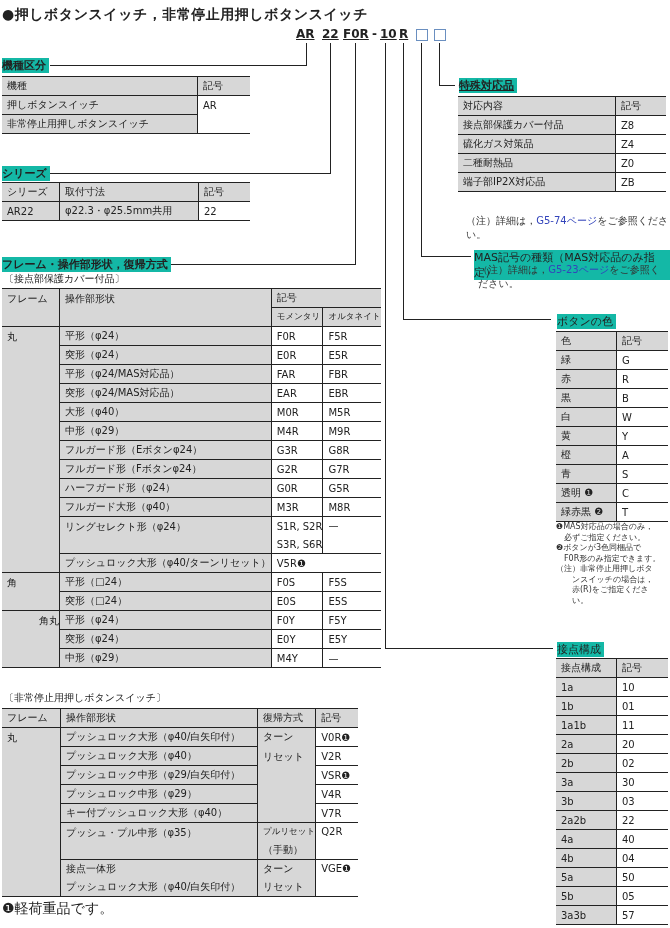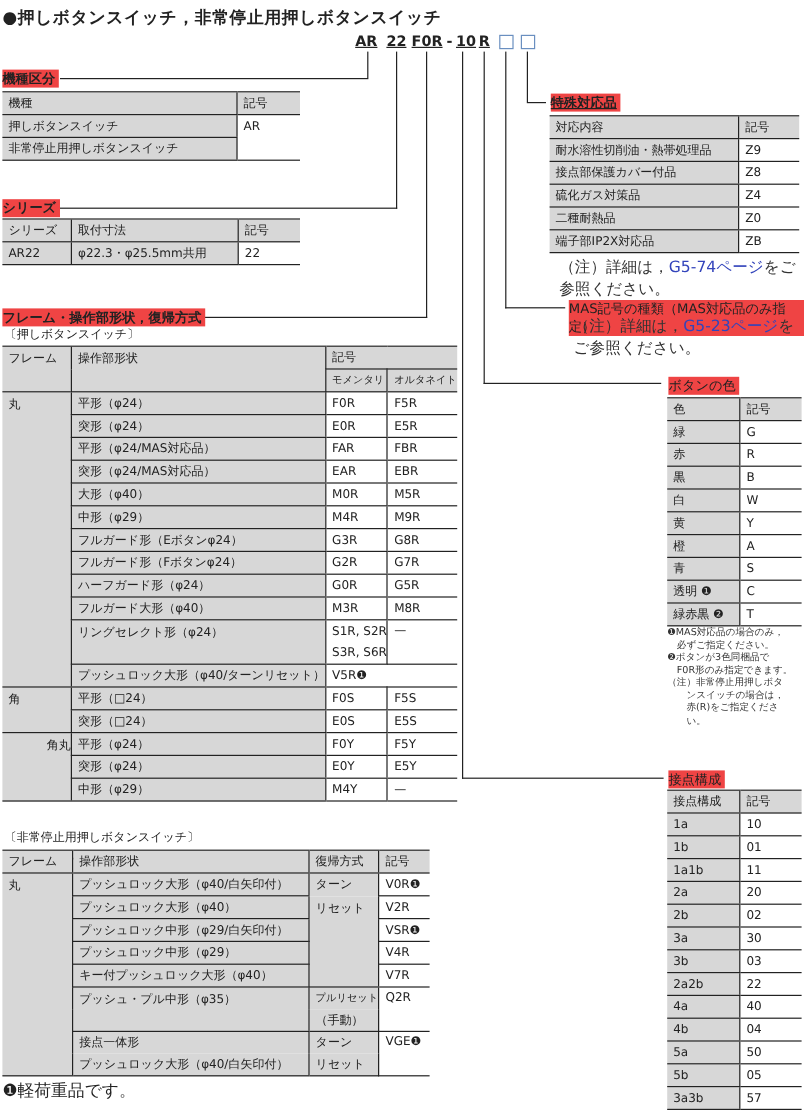--- a/index.html
+++ b/index.html
@@ -2,33 +2,33 @@
 <html><head>
 <meta charset="utf-8">
 <style>
   html, body { margin:0; padding:0; background:#fff; }
   body { width:670px; height:928px; position:relative; overflow:hidden;
          font-family:"DejaVu Sans", "Liberation Sans", sans-serif; color:#222; font-size:10px; }
   .abs { position:absolute; }
   .title { left:2px; top:6px; font-size:14px; font-weight:bold; letter-spacing:0.5px; }
   .code { top:27px; font-size:12px; font-weight:bold; text-decoration:underline; }
   .box { display:inline-block; width:10px; height:10px; border:1px solid #6a8fc0; background:#fff; }
-  .sec { font-size:11px; font-weight:bold; background:#ef4444; padding-right:3px; }
+  .sec { font-size:11px; font-weight:bold; background:#14b8a6; padding-right:3px; }
   .line-h { position:absolute; height:1.3px; background:#222; }
   .line-v { position:absolute; width:1.3px; background:#222; }
   table { position:absolute; border-collapse:collapse; font-size:10px; }
   td { padding:0 0 0 5px; height:18px; border-bottom:1px solid #222; vertical-align:middle; white-space:nowrap; }
   td.g { background:#d7d7d7; }
   td.w { background:#fff; }
   td.bl { border-left:1px solid #222; }
   tr.top td { border-top:1.5px solid #222; }
   tr.last td { border-bottom:1.5px solid #222; }
   td.nb { border-bottom:none; }
   td.t { vertical-align:top; padding-top:3px; }
-  .note { font-size:13px; color:#333; }
+  .note { font-size:10px; color:#333; }
   .link { color:#3344bb; }
   .fn { font-size:14px;margin-top:44px; }
 </style>
 </head>
 <body>
 
 <div class="abs title">●押しボタンスイッチ，非常停止用押しボタンスイッチ</div>
 
 <span class="abs code" style="left:296px;">AR</span>
 <span class="abs code" style="left:322px;">22</span>
@@ -88,21 +88,21 @@
   </tr>
   <tr class="last">
     <td class="g">AR22</td>
     <td class="g bl">φ22.3・φ25.5mm共用</td>
     <td class="w bl">22</td>
   </tr>
 </tbody>
   </table>
 
 <div class="abs sec" style="left:2px;top:257px;text-align:center;">フレーム・操作部形状，復帰方式</div>
-<div class="abs" style="left:4px;top:272px;font-size:10px;">〔押しボタンスイッチ〕</div>
+<div class="abs" style="left:4px;top:272px;font-size:10px;">〔接点部保護カバー付品〕</div>
 
 <table style="left:2px;top:288px;width:356px;">
   <tbody>
       <tr class="top">
     <td class="g t nb" rowspan="2" style="width:53px;">フレーム</td>
     <td class="g bl t nb" rowspan="2" style="width:191px;">操作部形状</td>
     <td class="g bl" colspan="2">記号</td>
   </tr>
   <tr>
     <td class="g bl" style="width:45px;font-size:8.5px;">モメンタリ</td>
@@ -259,24 +259,20 @@
   </table>
 <div class="abs fn" style="left:2px;top:856px;">❶軽荷重品です。</div>
 
 <div class="abs sec" style="left:459px;top:78px;text-decoration:underline;">特殊対応品</div>
 <table style="left:458px;top:96px;width:208px;">
   <tbody>
       <tr class="top">
     <td class="g" style="width:152px;">対応内容</td>
     <td class="g bl">記号</td>
   </tr>
-  <tr>
-        <td class="g">耐水溶性切削油・熱帯処理品</td>
-        <td class="w bl">Z9</td>
-      </tr>
   <tr>
         <td class="g">接点部保護カバー付品</td>
         <td class="w bl">Z8</td>
       </tr>
   <tr>
         <td class="g">硫化ガス対策品</td>
         <td class="w bl">Z4</td>
       </tr>
   <tr>
         <td class="g">二種耐熱品</td>

